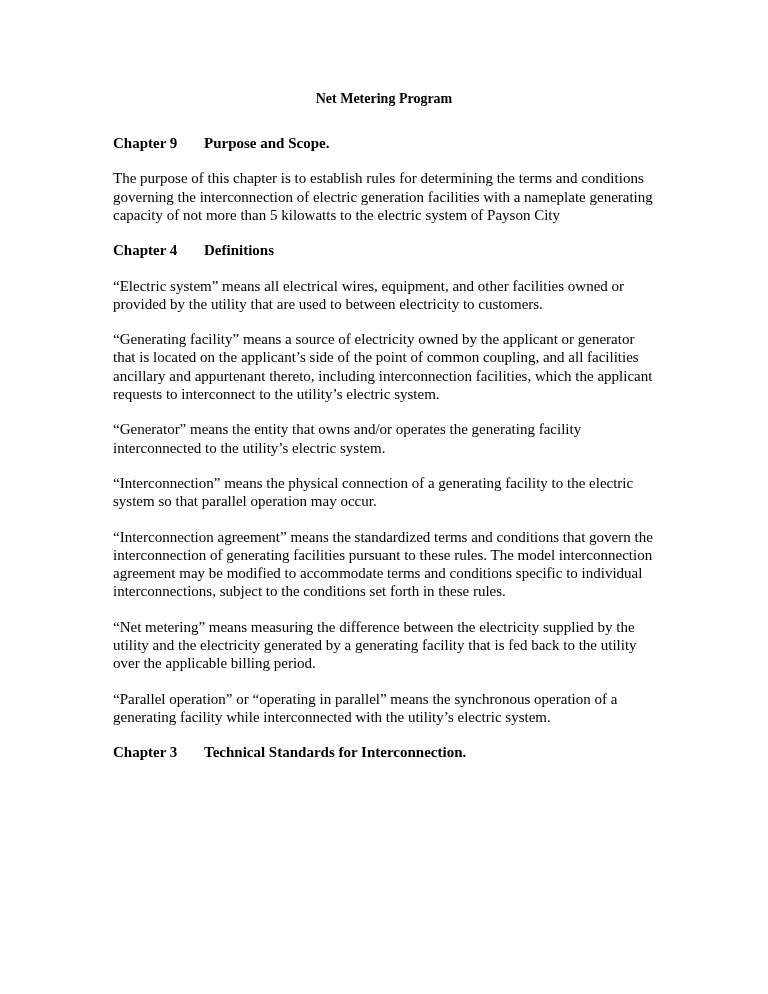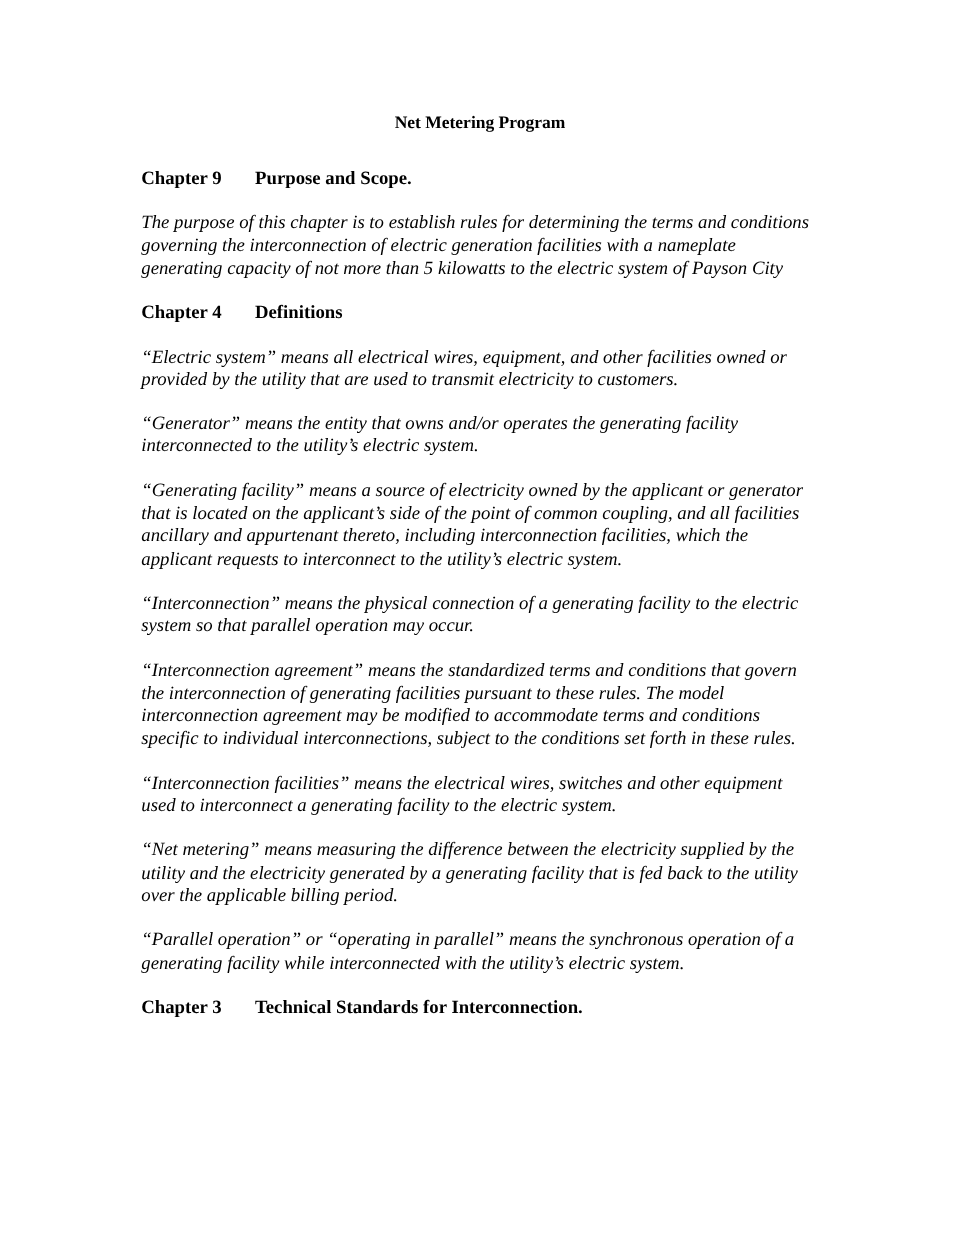--- a/index.html
+++ b/index.html
@@ -27,42 +27,40 @@
   .chapter-heading {
     font-weight: bold;
     margin: 17px 0;
   }
   .chapter-label {
     display: inline-block;
     width: 91px;
   }
   .para {
     margin: 17px 0;
-    font-style: italic;
   }
   .numbered-item {
     margin: 17px 0;
   }
   .item-number {
     display: inline-block;
     width: 42px;
   }
 </style>
 </head>
 <body>
 
 <div class="page">
   <h1 class="doc-title">Net Metering Program</h1>
   <div id="doc-body">
       <div class="chapter-heading"><span class="chapter-label">Chapter 9</span><span class="chapter-title">Purpose and Scope.</span></div>
       <p class="para">The purpose of this chapter is to establish rules for determining the terms and conditions governing the interconnection of electric generation facilities with a nameplate generating capacity of not more than 5 kilowatts to the electric system of Payson City</p>
       <div class="chapter-heading"><span class="chapter-label">Chapter 4</span><span class="chapter-title">Definitions</span></div>
-      <p class="para">“Electric system” means all electrical wires, equipment, and other facilities owned or provided by the utility that are used to transmit electricity to customers.</p>
+      <p class="para">“Electric system” means all electrical wires, equipment, and other facilities owned or provided by the utility that are used to between electricity to customers.</p>
+      <p class="para">“Generating facility” means a source of electricity owned by the applicant or generator that is located on the applicant’s side of the point of common coupling, and all facilities ancillary and appurtenant thereto, including interconnection facilities, which the applicant requests to interconnect to the utility’s electric system.</p>
       <p class="para">“Generator” means the entity that owns and/or operates the generating facility interconnected to the utility’s electric system.</p>
-      <p class="para">“Generating facility” means a source of electricity owned by the applicant or generator that is located on the applicant’s side of the point of common coupling, and all facilities ancillary and appurtenant thereto, including interconnection facilities, which the applicant requests to interconnect to the utility’s electric system.</p>
       <p class="para">“Interconnection” means the physical connection of a generating facility to the electric system so that parallel operation may occur.</p>
       <p class="para">“Interconnection agreement” means the standardized terms and conditions that govern the interconnection of generating facilities pursuant to these rules.  The model interconnection agreement may be modified to accommodate terms and conditions specific to individual interconnections, subject to the conditions set forth in these rules.</p>
-      <p class="para">“Interconnection facilities” means the electrical wires, switches and other equipment used to interconnect a generating facility to the electric system.</p>
       <p class="para">“Net metering” means measuring the difference between the electricity supplied by the utility and the electricity generated by a generating facility that is fed back to the utility over the applicable billing period.</p>
       <p class="para">“Parallel operation” or “operating in parallel” means the synchronous operation of a generating facility while interconnected with the utility’s electric system.</p>
       <div class="chapter-heading"><span class="chapter-label">Chapter 3</span><span class="chapter-title">Technical Standards for Interconnection.</span></div>
     </div>
 </div>
 
 </body></html>

